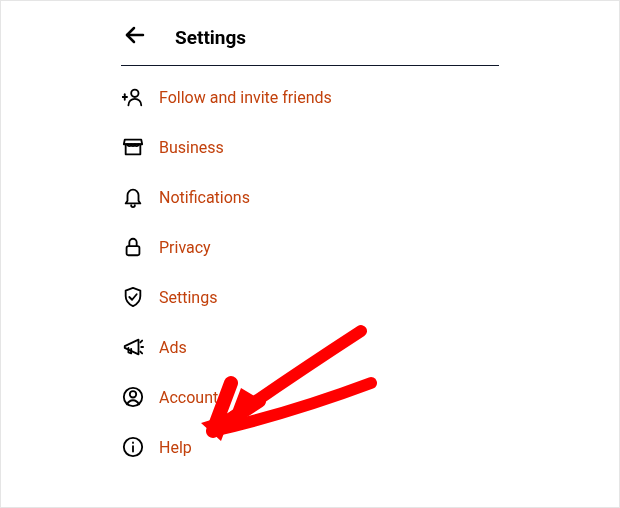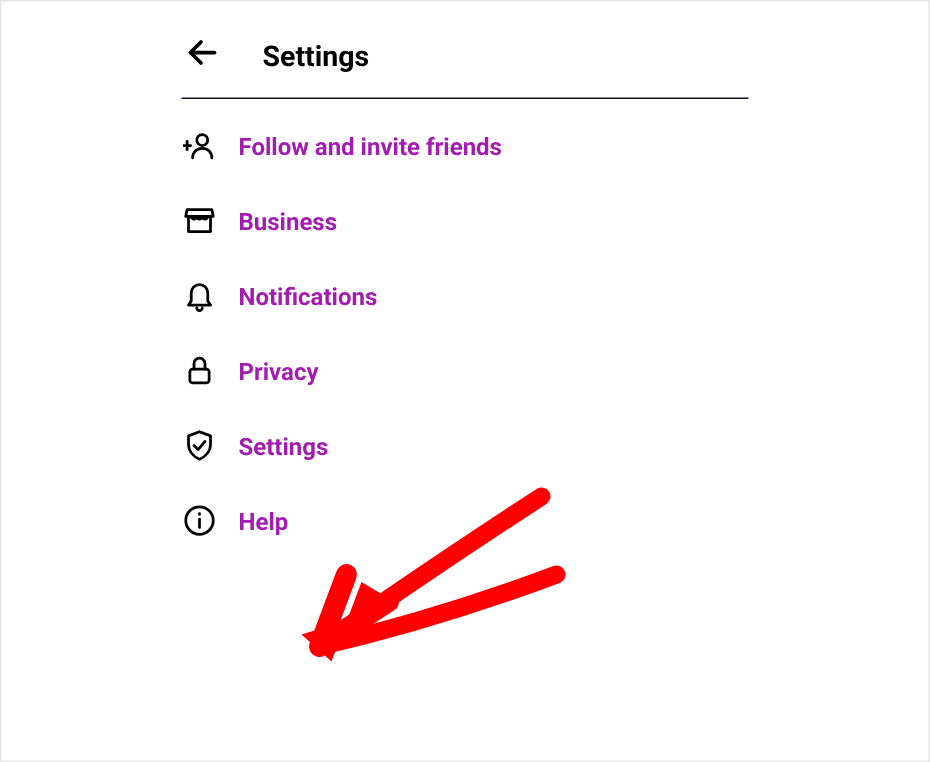--- a/index.html
+++ b/index.html
@@ -50,22 +50,22 @@
       width: 24px;
       height: 24px;
       display: flex;
       align-items: center;
       justify-content: center;
       margin-right: 14px;
       flex-shrink: 0;
     }
     .menu-label {
       font-size: 16px;
-      color: #a21caf;
-      font-weight: 700;
+      color: #c2410c;
+      font-weight: 400;
     }
     svg { display: block; }
     .arrow-annotation {
       position: absolute;
       left: 190px;
       top: 322px;
       pointer-events: none;
     }
   </style>
 </head>
@@ -132,21 +132,43 @@
     <div class="menu-item">
       <span class="menu-icon">
         <svg width="22" height="22" viewBox="0 0 24 24" fill="none" stroke="#000" stroke-width="2" stroke-linecap="round" stroke-linejoin="round">
           <path d="M12 2l8 3v6c0 5-3.5 9-8 11-4.5-2-8-6-8-11V5l8-3z"></path>
           <polyline points="8,12 11,15 16,9"></polyline>
         </svg>
       </span>
       <span class="menu-label">Settings</span>
     </div>
 
+    <div class="menu-item">
+      <span class="menu-icon">
+        <svg width="22" height="22" viewBox="0 0 24 24" fill="none" stroke="#000" stroke-width="2" stroke-linecap="round" stroke-linejoin="round">
+          <path d="M3 11l15-7v16L3 13z"></path>
+          <path d="M7 13v5l3 1v-5"></path>
+          <line x1="20" y1="7" x2="22" y2="5"></line>
+          <line x1="21" y1="12" x2="23" y2="12"></line>
+          <line x1="20" y1="17" x2="22" y2="19"></line>
+        </svg>
+      </span>
+      <span class="menu-label">Ads</span>
+    </div>
 
+    <div class="menu-item">
+      <span class="menu-icon">
+        <svg width="22" height="22" viewBox="0 0 24 24" fill="none" stroke="#000" stroke-width="2" stroke-linecap="round" stroke-linejoin="round">
+          <circle cx="12" cy="12" r="10"></circle>
+          <circle cx="12" cy="9" r="3.5"></circle>
+          <path d="M5.5 20c1.5-3 4-4.5 6.5-4.5s5 1.5 6.5 4.5"></path>
+        </svg>
+      </span>
+      <span class="menu-label">Account</span>
+    </div>
 
 
     <div class="menu-item">
       <span class="menu-icon">
         <svg width="22" height="22" viewBox="0 0 24 24" fill="none" stroke="#000" stroke-width="2" stroke-linecap="round" stroke-linejoin="round">
           <circle cx="12" cy="12" r="10"></circle>
           <line x1="12" y1="7" x2="12" y2="7.5"></line>
           <line x1="12" y1="11" x2="12" y2="17"></line>
         </svg>
       </span>

